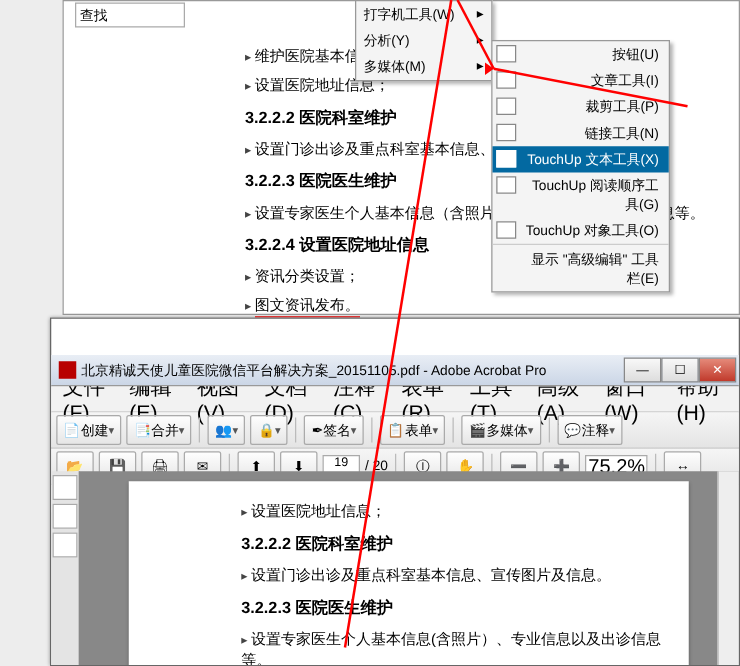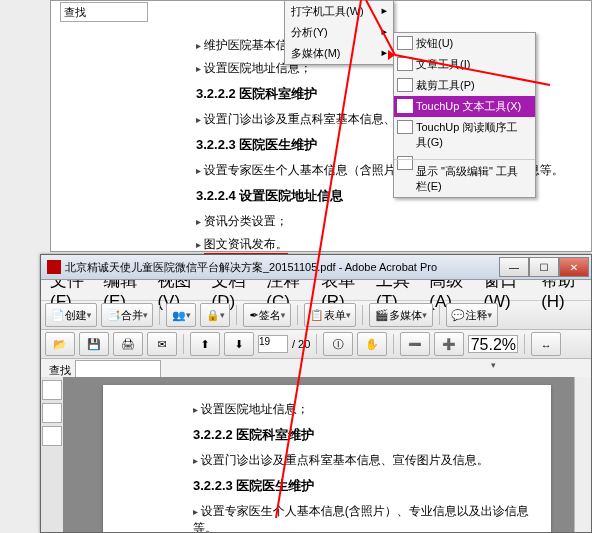--- a/index.html
+++ b/index.html
@@ -61,27 +61,28 @@
     width: 141px;
     background: #f4f4f4;
     border: 1px solid #999;
     box-shadow: 2px 2px 3px rgba(0,0,0,0.3);
     font-size: 11px;
     z-index: 11;
   }
   .submenu-popup .item {
     padding: 3px 8px 3px 22px;
     position: relative;
+    text-align: right;
   }
   .submenu-popup .item.sep {
     border-top: 1px solid #ccc;
     padding-top: 4px;
   }
   .submenu-popup .item.highlight {
-    background: #a21caf;
+    background: #0369a1;
     color: #fff;
   }
   .submenu-popup .icon-box {
     position: absolute;
     left: 3px;
     top: 3px;
     width: 14px;
     height: 12px;
     border: 1px solid #888;
     background: #fff;
@@ -127,20 +128,21 @@
   .titlebar {
     height: 24px;
     background: linear-gradient(#e9eef5, #cbd6e6);
     border-bottom: 1px solid #999;
     display: flex;
     align-items: center;
     font-size: 11px;
     color: #000;
     padding-left: 6px;
     position: relative;
+    margin-top: 29px;
   }
   .titlebar .pdf-icon {
     width: 14px;
     height: 14px;
     background: #b80000;
     margin-right: 4px;
     display: inline-block;
   }
   .win-controls {
     position: absolute;
@@ -209,20 +211,21 @@
     width: 1px;
     height: 20px;
     background: #bbb;
     margin: 0 2px;
   }
   .page-input {
     width: 28px;
     height: 16px;
     border: 1px solid #aaa;
     background: #fff;
+    text-align: center;
     font-size: 10px;
   }
   .zoom-input {
     width: 48px;
     height: 16px;
     border: 1px solid #aaa;
     background: #fff;
     text-align: center;
     font-size: 16px;
   }
@@ -334,23 +337,24 @@
   <div class="item">
       <span>多媒体(M)</span>
       <span>▸</span>
     </div>
 </div>
 
 <div class="submenu-popup">
   <div class="item"><span class="icon-box"></span><span>按钮(U)</span></div>
   <div class="item"><span class="icon-box"></span><span>文章工具(I)</span></div>
   <div class="item"><span class="icon-box"></span><span>裁剪工具(P)</span></div>
+  <div class="item"><span class="icon-box"></span><span>链接工具(N)</span></div>
   <div class="item highlight"><span class="icon-box" style="background:#fff;border-color:#fff"></span><span>TouchUp 文本工具(X)</span></div>
   <div class="item"><span class="icon-box"></span><span>TouchUp 阅读顺序工具(G)</span></div>
-  <div class="item"><span class="icon-box"></span></div>
+  <div class="item"><span class="icon-box"></span><span>TouchUp 对象工具(O)</span></div>
   <div class="item sep"><span>显示 "高级编辑" 工具栏(E)</span></div>
 </div>
 
 <div class="win2">
   <div class="titlebar">
     <span class="pdf-icon"></span>
     <span>北京精诚天使儿童医院微信平台解决方案_20151105.pdf - Adobe Acrobat Pro</span>
     <div class="win-controls">
       <div class="btn">—</div>
       <div class="btn">☐</div>

